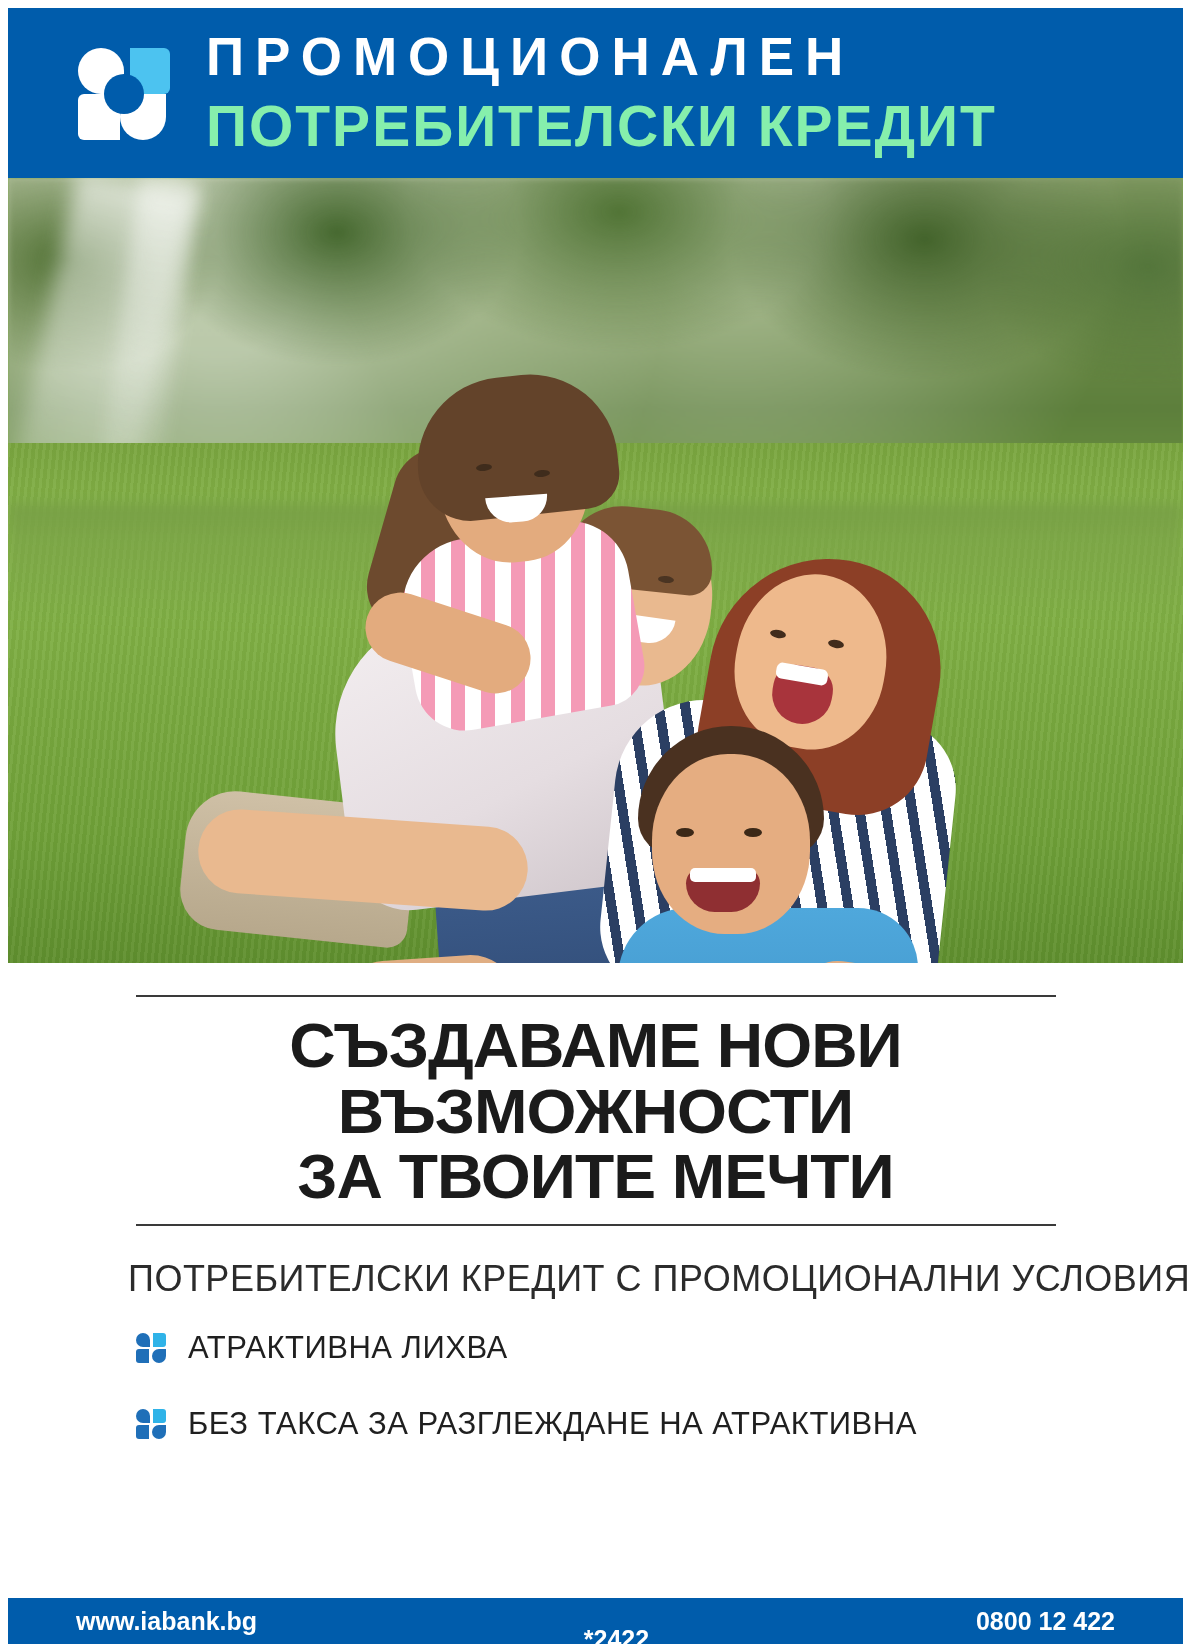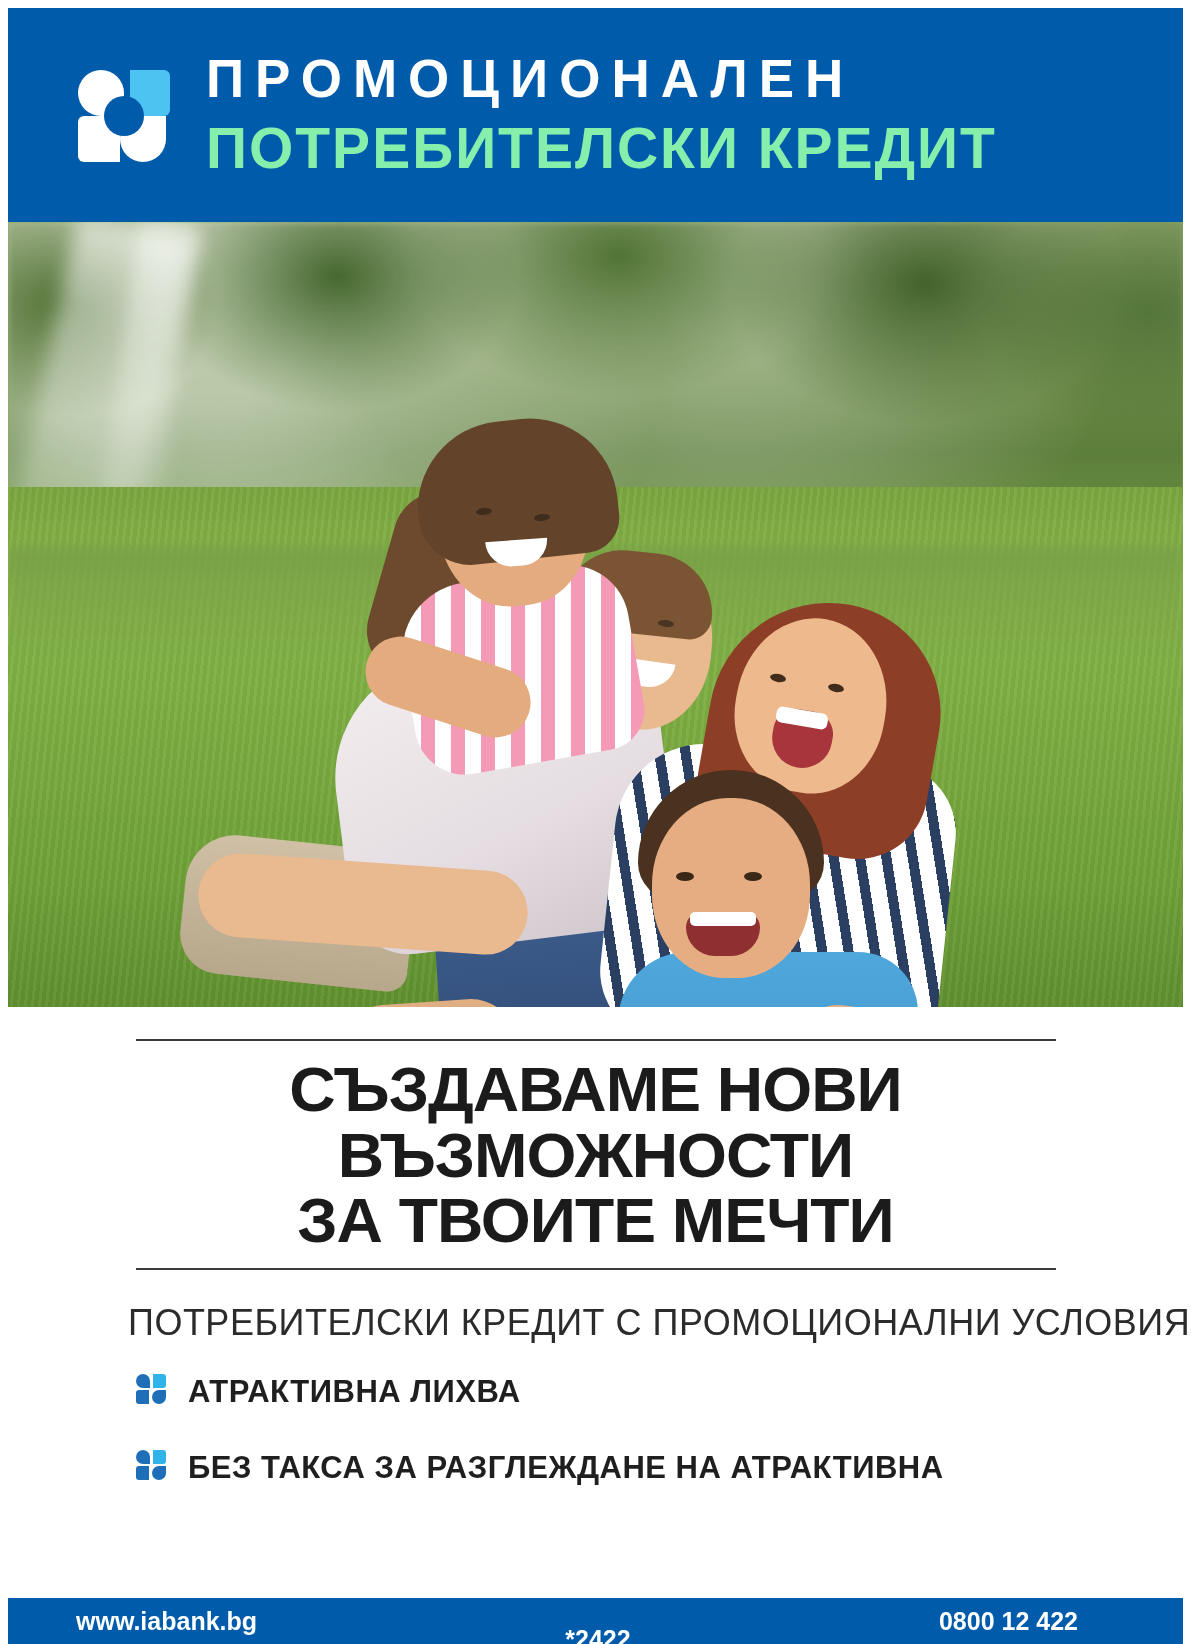--- a/index.html
+++ b/index.html
@@ -20,21 +20,21 @@
     width: 1191px;
     height: 1644px;
     background: #ffffff;
     box-sizing: border-box;
     padding: 8px 8px 0 8px;
   }
 
   
   .header {
     position: relative;
-    height: 214px;
+    height: 170px;
     background: #005cab;
     display: flex;
     align-items: center;
     padding-left: 70px;
     box-sizing: border-box;
   }
   .logo {
     width: 92px;
     height: 92px;
     position: relative;
@@ -412,23 +412,22 @@
     margin-bottom: 10px;
     white-space: nowrap;
   }
 
   .bullets {
     margin-top: 30px;
     padding-left: 8px;
   }
   .bullet {
     display: flex;
-    align-items: flex-start;
+    align-items: center;
     margin-bottom: 40px;
-    font-weight: bold;
   }
   .bullet-mark {
     position: relative;
     width: 30px;
     height: 30px;
     flex: 0 0 auto;
     margin-right: 22px;
   }
   .bullet-mark .bm-a {
     position: absolute; left: 0; top: 0;
@@ -469,21 +468,21 @@
     height: 46px;
     background: #005cab;
     display: flex;
     align-items: center;
     color: #ffffff;
     font-weight: bold;
     font-size: 25px;
   }
   .footer .f-left { flex: 0 0 auto; padding-left: 68px; }
   .footer .f-mid { flex: 1 1 auto; text-align: center; margin-top: 36px; }
-  .footer .f-right { flex: 0 0 auto; padding-right: 105px; }
+  .footer .f-right { flex: 0 0 auto; padding-right: 68px; }
 </style>
 </head>
 <body>
 
 <div class="poster">
 
   <div class="header">
     <div class="logo">
       <div class="lg-a"></div>
       <div class="lg-b"></div>

